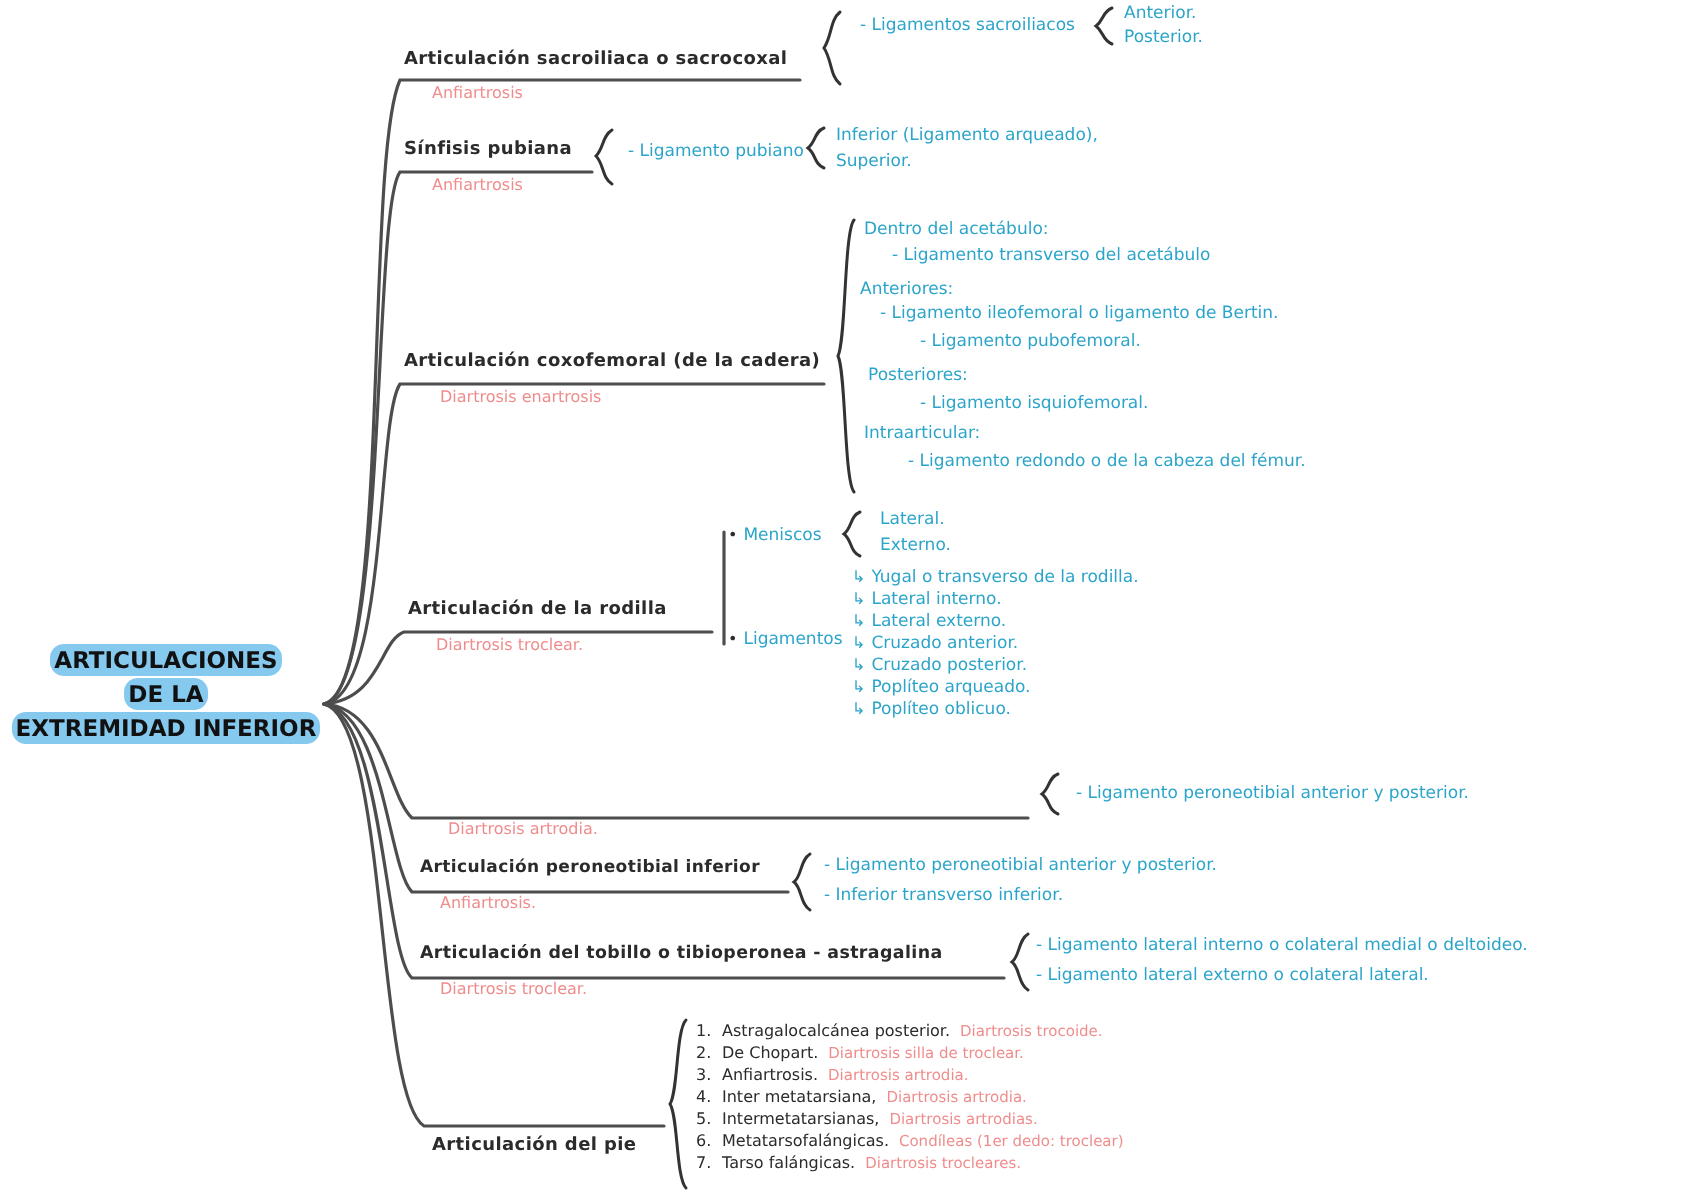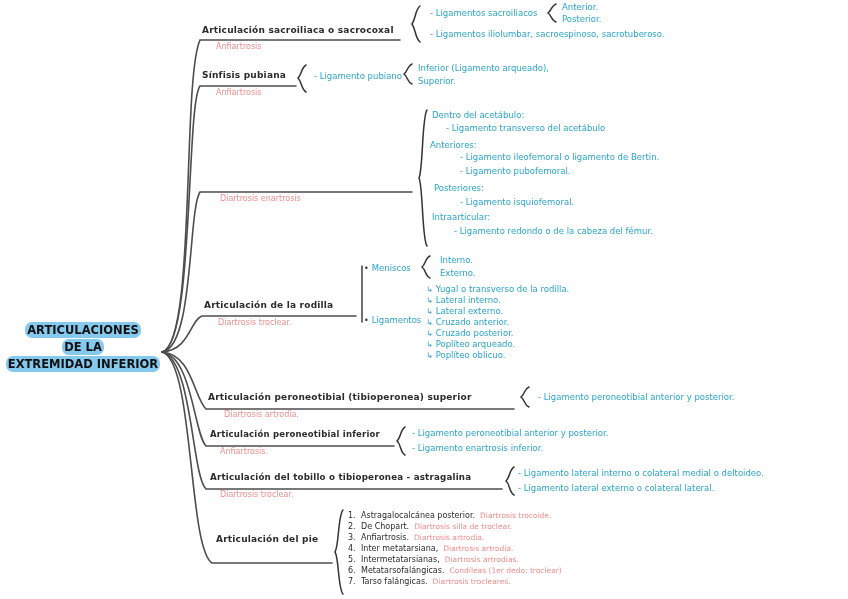--- a/index.html
+++ b/index.html
@@ -58,45 +58,45 @@
     <span class="title-line">ARTICULACIONES</span>
     <span class="title-line">DE LA</span>
     <span class="title-line">EXTREMIDAD INFERIOR</span>
   </div>
 
   <div class="abs joint" style="left:202px;top:25px">Articulación sacroiliaca o sacrocoxal</div>
   <div class="abs jtype" style="left:216px;top:42px">Anfiartrosis</div>
   <div class="abs detail" style="left:430px;top:8px">- Ligamentos sacroiliacos</div>
   <div class="abs detail" style="left:562px;top:2px">Anterior.</div>
   <div class="abs detail" style="left:562px;top:14px">Posterior.</div>
-  <div class="abs detail" style="left:430px;top:29px">- Ligamentos iliolumbar, sacroespinoso, sacrotuberoso.</div>
 
   <div class="abs joint" style="left:202px;top:70px">Sínfisis pubiana</div>
   <div class="abs jtype" style="left:216px;top:88px">Anfiartrosis</div>
   <div class="abs detail" style="left:314px;top:71px">- Ligamento pubiano</div>
   <div class="abs detail" style="left:418px;top:63px">Inferior (Ligamento arqueado),</div>
   <div class="abs detail" style="left:418px;top:76px">Superior.</div>
 
+  <div class="abs joint" style="left:202px;top:176px">Articulación coxofemoral (de la cadera)</div>
   <div class="abs jtype" style="left:220px;top:194px">Diartrosis enartrosis</div>
   <div class="abs detail" style="left:432px;top:110px">Dentro del acetábulo:</div>
   <div class="abs detail" style="left:446px;top:123px">- Ligamento transverso del acetábulo</div>
   <div class="abs detail" style="left:430px;top:140px">Anteriores:</div>
-  <div class="abs detail" style="left:460px;top:152px">- Ligamento ileofemoral o ligamento de Bertin.</div>
+  <div class="abs detail" style="left:440px;top:152px">- Ligamento ileofemoral o ligamento de Bertin.</div>
   <div class="abs detail" style="left:460px;top:166px">- Ligamento pubofemoral.</div>
   <div class="abs detail" style="left:434px;top:183px">Posteriores:</div>
   <div class="abs detail" style="left:460px;top:197px">- Ligamento isquiofemoral.</div>
   <div class="abs detail" style="left:432px;top:212px">Intraarticular:</div>
   <div class="abs detail" style="left:454px;top:226px">- Ligamento redondo o de la cabeza del fémur.</div>
 
   <div class="abs joint" style="left:204px;top:300px">Articulación de la rodilla</div>
   <div class="abs jtype" style="left:218px;top:318px">Diartrosis troclear.</div>
   <div class="abs detail" style="left:364px;top:263px">
     <span class="bullet">•</span><span>Meniscos</span>
   </div>
-  <div class="abs detail" style="left:440px;top:255px">Interno.</div>
+  <div class="abs detail" style="left:440px;top:255px">Lateral.</div>
   <div class="abs detail" style="left:440px;top:268px">Externo.</div>
   <div class="abs detail" style="left:364px;top:315px">
     <span class="bullet">•</span><span>Ligamentos</span>
   </div>
   <div class="abs detail" style="left:426px;top:284px">
     <span class="arrow">↳</span><span>Yugal o transverso de la rodilla.</span>
   </div>
   <div class="abs detail" style="left:426px;top:295px">
     <span class="arrow">↳</span><span>Lateral interno.</span>
   </div>
@@ -109,35 +109,34 @@
   <div class="abs detail" style="left:426px;top:328px">
     <span class="arrow">↳</span><span>Cruzado posterior.</span>
   </div>
   <div class="abs detail" style="left:426px;top:339px">
     <span class="arrow">↳</span><span>Poplíteo arqueado.</span>
   </div>
   <div class="abs detail" style="left:426px;top:350px">
     <span class="arrow">↳</span><span>Poplíteo oblicuo.</span>
   </div>
 
-  <div class="abs joint" style="left:208px;top:392px">Articulación peroneotibial (tibioperonea) superior</div>
   <div class="abs jtype" style="left:224px;top:410px">Diartrosis artrodia.</div>
   <div class="abs detail" style="left:538px;top:392px">- Ligamento peroneotibial anterior y posterior.</div>
 
   <div class="abs joint" style="left:210px;top:429px;font-size:8.5px">Articulación peroneotibial inferior</div>
   <div class="abs jtype" style="left:220px;top:447px">Anfiartrosis.</div>
   <div class="abs detail" style="left:412px;top:428px">- Ligamento peroneotibial anterior y posterior.</div>
-  <div class="abs detail" style="left:412px;top:443px">- Ligamento enartrosis inferior.</div>
+  <div class="abs detail" style="left:412px;top:443px">- Inferior transverso inferior.</div>
 
   <div class="abs joint" style="left:210px;top:472px;font-size:8.7px">Articulación del tobillo o tibioperonea - astragalina</div>
   <div class="abs jtype" style="left:220px;top:490px">Diartrosis troclear.</div>
   <div class="abs detail" style="left:518px;top:468px">- Ligamento lateral interno o colateral medial o deltoideo.</div>
   <div class="abs detail" style="left:518px;top:483px">- Ligamento lateral externo o colateral lateral.</div>
 
-  <div class="abs joint" style="left:216px;top:534px">Articulación del pie</div>
+  <div class="abs joint" style="left:216px;top:568px">Articulación del pie</div>
   <div class="abs pierow" style="left:348px;top:511px">
     <span class="num">1.</span>
     <span class="blacktx">Astragalocalcánea posterior.</span>
     <span class="redtx">Diartrosis trocoide.</span>
   </div>
   <div class="abs pierow" style="left:348px;top:522px">
     <span class="num">2.</span>
     <span class="blacktx">De Chopart.</span>
     <span class="redtx">Diartrosis silla de troclear.</span>
   </div>

